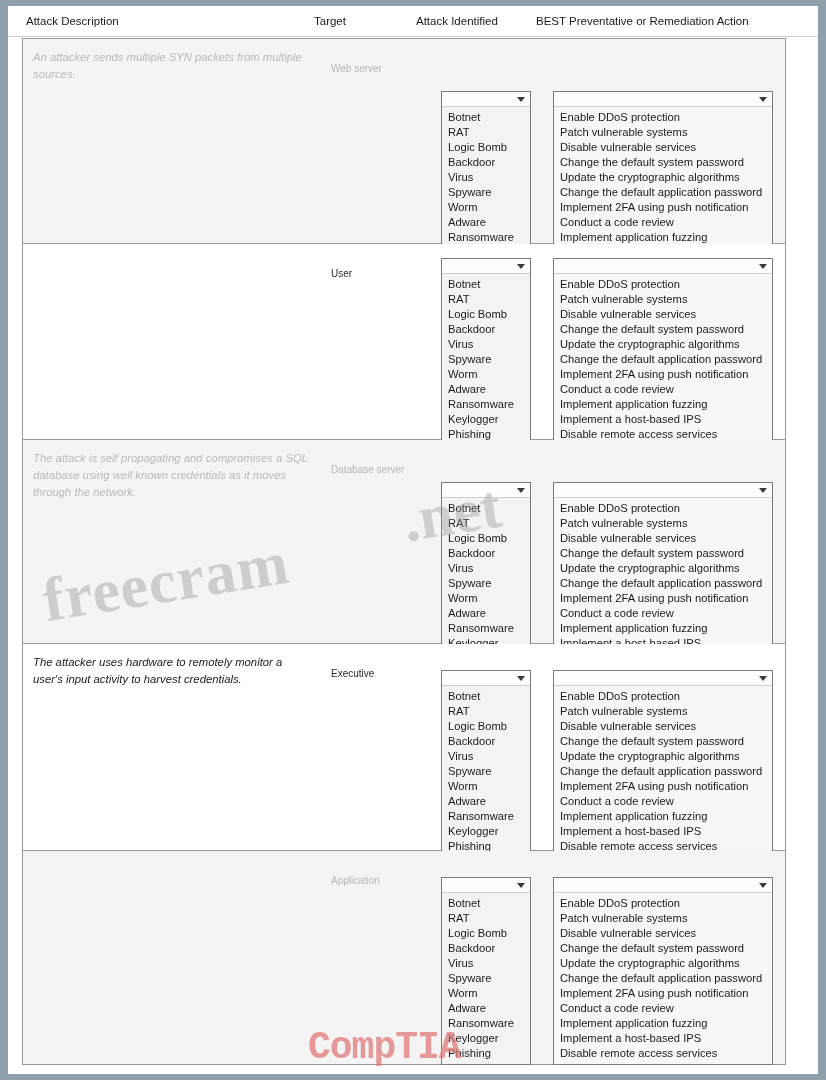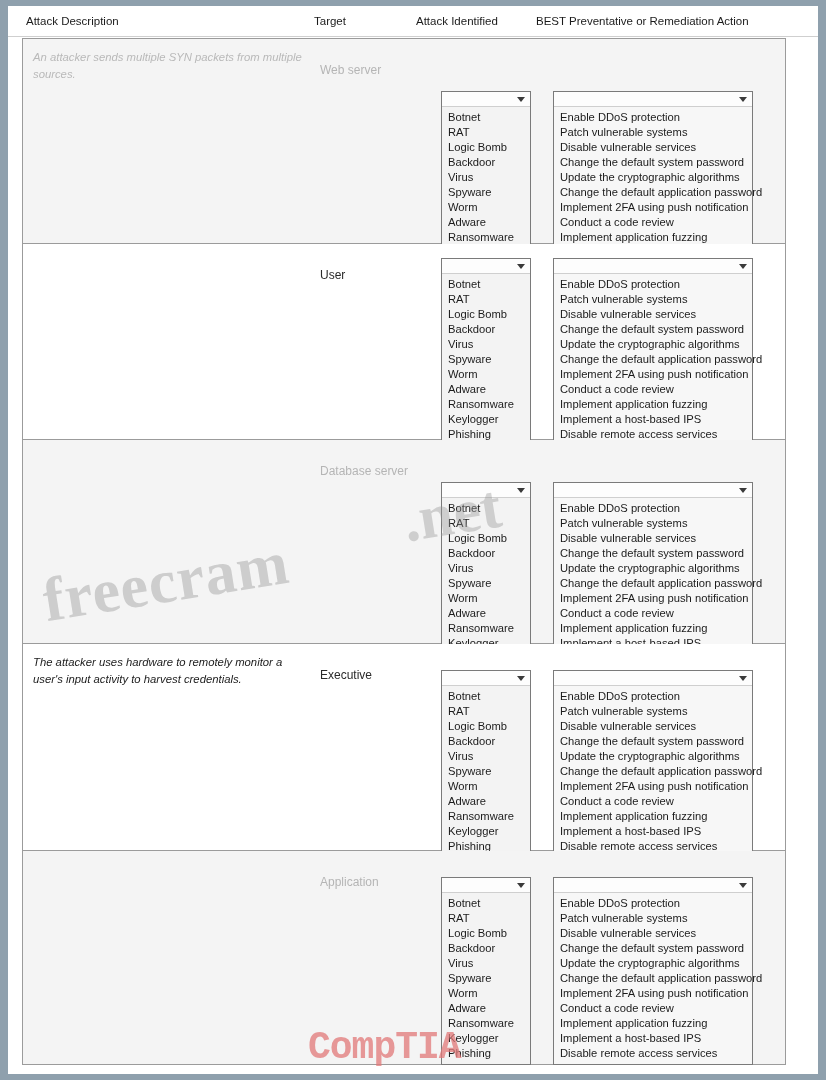--- a/index.html
+++ b/index.html
@@ -65,24 +65,24 @@
     width: 276px;
     font-size: 11.3px;
     line-height: 17px;
     color: #1b1b1b;
     font-style: italic;
   }
   .row.faded .desc { color: #b9b9b9; }
 
   .target {
     position: absolute;
-    left: 297px;
+    left: 308px;
     top: 24px;
     width: 110px;
-    font-size: 12px;
+    font-size: 10px;
     color: #2a2a2a;
   }
   .row.faded .target { color: #b5b5b5; }
 
   
   .sel {
     position: absolute;
     box-sizing: border-box;
     border: 1px solid #7a7a7a;
     background: #fbfbfb;
@@ -114,21 +114,21 @@
     padding: 0 0 0 6px;
     color: #1b1b1b;
     white-space: nowrap;
   }
   .sel.attack {
     left: 418px;
     width: 90px;
   }
   .sel.action {
     left: 530px;
-    width: 200px;
+    width: 220px;
   }
   .sel.attack ul { background: #f3f3f3; }
   .sel.action ul { background: #f7f7f7; }
 
   .wm {
     position: absolute;
     left: 34px;
     top: 540px;
     font-size: 62px;
     font-weight: bold;
@@ -250,20 +250,21 @@
           <li>Implement 2FA using push notification</li>
           <li>Conduct a code review</li>
           <li>Implement application fuzzing</li>
           <li>Implement a host-based IPS</li>
           <li>Disable remote access services</li>
         </ul>
       </div>
     </div>
 
     <div class="row faded" style="height:204px;">
+      <div class="desc">The attack is self propagating and compromises a SQL database using well known credentials as it moves through the network.</div>
       <div class="target">Database server</div>
       <div class="sel attack" style="top:42px;">
         <div class="caret-bar">
             <span class="caret"></span>
           </div>
         <ul>
           <li>Botnet</li>
           <li>RAT</li>
           <li>Logic Bomb</li>
           <li>Backdoor</li>

